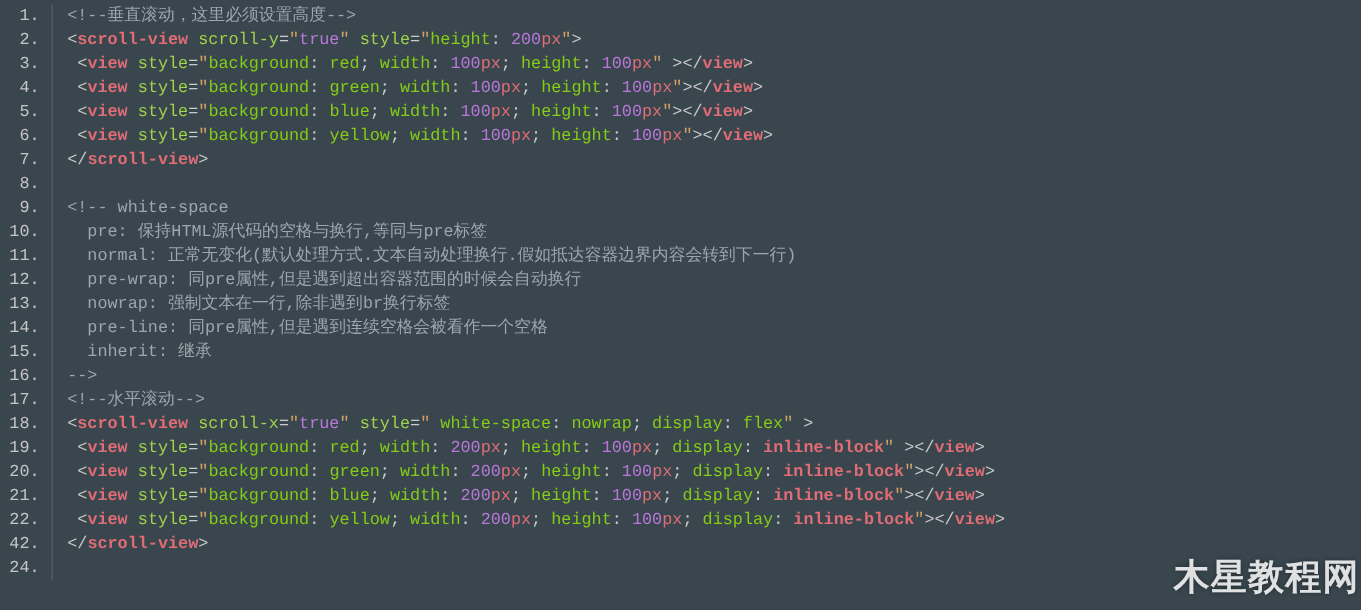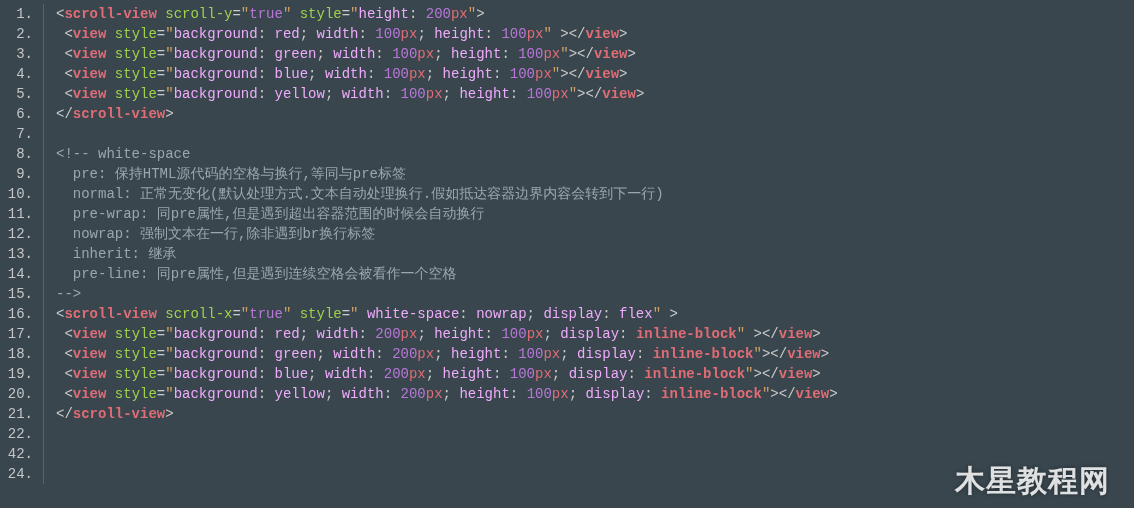--- a/index.html
+++ b/index.html
@@ -32,25 +32,25 @@
     white-space: pre;
   }
   .code-lines { flex: 1; }
   .c-comment { color: #9aa7ad; }
   .c-tag     { color: #e06c75; font-weight: bold; }     
   .c-attr    { color: #9fd24a; font-family: Liberation Mono, monospace; }     
   .c-eq      { color: #c9c9c9; }
   .c-str     { color: #d3a166; }     
   .c-num     { color: #b978d9; }     
   .c-unit    { color: #e06c75; }     
-  .c-prop    { color: #f0abfc; }     
+  .c-prop    { color: #84cc16; }     
   .c-punc    { color: #c9c9c9; }
   .watermark {
     position: absolute;
-    right: 24px;
+    right: 1px;
     bottom: 6px;
     font-family: Liberation Sans, sans-serif;
     font-size: 30px;
     font-weight: 700;
     color: rgba(255,255,255,0.85);
     letter-spacing: 1px;
     text-shadow: 0 0 4px rgba(0,0,0,0.4);
     pointer-events: none;
   }
 </style>
@@ -78,35 +78,37 @@
       <div>17.</div>
       <div>18.</div>
       <div>19.</div>
       <div>20.</div>
       <div>21.</div>
       <div>22.</div>
       <div>42.</div>
       <div>24.</div>
     </div>
   <div class="code-lines" id="code">
+      <div class="line"><span class="c-comment">&lt;!--垂直滚动，这里必须设置高度--&gt;</span></div>
       <div class="line"><span class="c-punc">&lt;</span><span class="c-tag">scroll-view</span><span> </span><span class="c-attr">scroll-y</span><span class="c-eq">=</span><span class="c-str">"</span><span class="c-num">true</span><span class="c-str">"</span><span> </span><span class="c-attr">style</span><span class="c-eq">=</span><span class="c-str">"</span><span class="c-prop">height</span><span class="c-punc">: </span><span class="c-num">200</span><span class="c-unit">px</span><span class="c-str">"</span><span class="c-punc">&gt;</span></div>
       <div class="line"><span> </span><span class="c-punc">&lt;</span><span class="c-tag">view</span><span> </span><span class="c-attr">style</span><span class="c-eq">=</span><span class="c-str">"</span><span class="c-prop">background</span><span class="c-punc">: </span><span class="c-prop">red</span><span class="c-punc">; </span><span class="c-prop">width</span><span class="c-punc">: </span><span class="c-num">100</span><span class="c-unit">px</span><span class="c-punc">; </span><span class="c-prop">height</span><span class="c-punc">: </span><span class="c-num">100</span><span class="c-unit">px</span><span class="c-str">"</span><span class="c-punc"> &gt;</span><span class="c-punc">&lt;/</span><span class="c-tag">view</span><span class="c-punc">&gt;</span></div>
       <div class="line"><span> </span><span class="c-punc">&lt;</span><span class="c-tag">view</span><span> </span><span class="c-attr">style</span><span class="c-eq">=</span><span class="c-str">"</span><span class="c-prop">background</span><span class="c-punc">: </span><span class="c-prop">green</span><span class="c-punc">; </span><span class="c-prop">width</span><span class="c-punc">: </span><span class="c-num">100</span><span class="c-unit">px</span><span class="c-punc">; </span><span class="c-prop">height</span><span class="c-punc">: </span><span class="c-num">100</span><span class="c-unit">px</span><span class="c-str">"</span><span class="c-punc">&gt;</span><span class="c-punc">&lt;/</span><span class="c-tag">view</span><span class="c-punc">&gt;</span></div>
       <div class="line"><span> </span><span class="c-punc">&lt;</span><span class="c-tag">view</span><span> </span><span class="c-attr">style</span><span class="c-eq">=</span><span class="c-str">"</span><span class="c-prop">background</span><span class="c-punc">: </span><span class="c-prop">blue</span><span class="c-punc">; </span><span class="c-prop">width</span><span class="c-punc">: </span><span class="c-num">100</span><span class="c-unit">px</span><span class="c-punc">; </span><span class="c-prop">height</span><span class="c-punc">: </span><span class="c-num">100</span><span class="c-unit">px</span><span class="c-str">"</span><span class="c-punc">&gt;</span><span class="c-punc">&lt;/</span><span class="c-tag">view</span><span class="c-punc">&gt;</span></div>
       <div class="line"><span> </span><span class="c-punc">&lt;</span><span class="c-tag">view</span><span> </span><span class="c-attr">style</span><span class="c-eq">=</span><span class="c-str">"</span><span class="c-prop">background</span><span class="c-punc">: </span><span class="c-prop">yellow</span><span class="c-punc">; </span><span class="c-prop">width</span><span class="c-punc">: </span><span class="c-num">100</span><span class="c-unit">px</span><span class="c-punc">; </span><span class="c-prop">height</span><span class="c-punc">: </span><span class="c-num">100</span><span class="c-unit">px</span><span class="c-str">"</span><span class="c-punc">&gt;</span><span class="c-punc">&lt;/</span><span class="c-tag">view</span><span class="c-punc">&gt;</span></div>
       <div class="line"><span class="c-punc">&lt;/</span><span class="c-tag">scroll-view</span><span class="c-punc">&gt;</span></div>
       <div class="line"><span></span></div>
       <div class="line"><span class="c-comment">&lt;!-- white-space</span></div>
       <div class="line"><span class="c-comment">  pre: 保持HTML源代码的空格与换行,等同与pre标签</span></div>
       <div class="line"><span class="c-comment">  normal: 正常无变化(默认处理方式.文本自动处理换行.假如抵达容器边界内容会转到下一行)</span></div>
       <div class="line"><span class="c-comment">  pre-wrap: 同pre属性,但是遇到超出容器范围的时候会自动换行</span></div>
       <div class="line"><span class="c-comment">  nowrap: 强制文本在一行,除非遇到br换行标签</span></div>
+      <div class="line"><span class="c-comment">  pre-line: 同pre属性,但是遇到连续空格会被看作一个空格</span></div>
       <div class="line"><span class="c-comment">  inherit: 继承</span></div>
-      <div class="line"><span class="c-comment">  pre-line: 同pre属性,但是遇到连续空格会被看作一个空格</span></div>
       <div class="line"><span class="c-comment">--&gt;</span></div>
+      <div class="line"><span class="c-comment">&lt;!--水平滚动--&gt;</span></div>
       <div class="line"><span class="c-punc">&lt;</span><span class="c-tag">scroll-view</span><span> </span><span class="c-attr">scroll-x</span><span class="c-eq">=</span><span class="c-str">"</span><span class="c-num">true</span><span class="c-str">"</span><span> </span><span class="c-attr">style</span><span class="c-eq">=</span><span class="c-str">" </span><span class="c-prop">white-space</span><span class="c-punc">: </span><span class="c-prop">nowrap</span><span class="c-punc">; </span><span class="c-prop">display</span><span class="c-punc">: </span><span class="c-prop">flex</span><span class="c-str">"</span><span class="c-punc"> &gt;</span></div>
       <div class="line"><span> </span><span class="c-punc">&lt;</span><span class="c-tag">view</span><span> </span><span class="c-attr">style</span><span class="c-eq">=</span><span class="c-str">"</span><span class="c-prop">background</span><span class="c-punc">: </span><span class="c-prop">red</span><span class="c-punc">; </span><span class="c-prop">width</span><span class="c-punc">: </span><span class="c-num">200</span><span class="c-unit">px</span><span class="c-punc">; </span><span class="c-prop">height</span><span class="c-punc">: </span><span class="c-num">100</span><span class="c-unit">px</span><span class="c-punc">; </span><span class="c-prop">display</span><span class="c-punc">: </span><span class="c-tag">inline-block</span><span class="c-str">"</span><span class="c-punc"> &gt;</span><span class="c-punc">&lt;/</span><span class="c-tag">view</span><span class="c-punc">&gt;</span></div>
       <div class="line"><span> </span><span class="c-punc">&lt;</span><span class="c-tag">view</span><span> </span><span class="c-attr">style</span><span class="c-eq">=</span><span class="c-str">"</span><span class="c-prop">background</span><span class="c-punc">: </span><span class="c-prop">green</span><span class="c-punc">; </span><span class="c-prop">width</span><span class="c-punc">: </span><span class="c-num">200</span><span class="c-unit">px</span><span class="c-punc">; </span><span class="c-prop">height</span><span class="c-punc">: </span><span class="c-num">100</span><span class="c-unit">px</span><span class="c-punc">; </span><span class="c-prop">display</span><span class="c-punc">: </span><span class="c-tag">inline-block</span><span class="c-str">"</span><span class="c-punc">&gt;</span><span class="c-punc">&lt;/</span><span class="c-tag">view</span><span class="c-punc">&gt;</span></div>
       <div class="line"><span> </span><span class="c-punc">&lt;</span><span class="c-tag">view</span><span> </span><span class="c-attr">style</span><span class="c-eq">=</span><span class="c-str">"</span><span class="c-prop">background</span><span class="c-punc">: </span><span class="c-prop">blue</span><span class="c-punc">; </span><span class="c-prop">width</span><span class="c-punc">: </span><span class="c-num">200</span><span class="c-unit">px</span><span class="c-punc">; </span><span class="c-prop">height</span><span class="c-punc">: </span><span class="c-num">100</span><span class="c-unit">px</span><span class="c-punc">; </span><span class="c-prop">display</span><span class="c-punc">: </span><span class="c-tag">inline-block</span><span class="c-str">"</span><span class="c-punc">&gt;</span><span class="c-punc">&lt;/</span><span class="c-tag">view</span><span class="c-punc">&gt;</span></div>
       <div class="line"><span> </span><span class="c-punc">&lt;</span><span class="c-tag">view</span><span> </span><span class="c-attr">style</span><span class="c-eq">=</span><span class="c-str">"</span><span class="c-prop">background</span><span class="c-punc">: </span><span class="c-prop">yellow</span><span class="c-punc">; </span><span class="c-prop">width</span><span class="c-punc">: </span><span class="c-num">200</span><span class="c-unit">px</span><span class="c-punc">; </span><span class="c-prop">height</span><span class="c-punc">: </span><span class="c-num">100</span><span class="c-unit">px</span><span class="c-punc">; </span><span class="c-prop">display</span><span class="c-punc">: </span><span class="c-tag">inline-block</span><span class="c-str">"</span><span class="c-punc">&gt;</span><span class="c-punc">&lt;/</span><span class="c-tag">view</span><span class="c-punc">&gt;</span></div>
       <div class="line"><span class="c-punc">&lt;/</span><span class="c-tag">scroll-view</span><span class="c-punc">&gt;</span></div>
     </div>
 </div>
 
 <div class="watermark">木星教程网</div>

